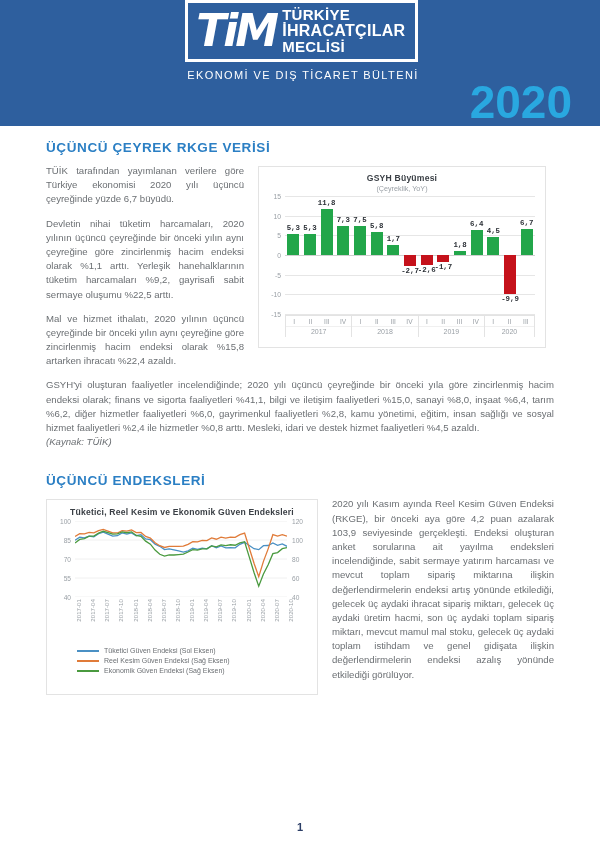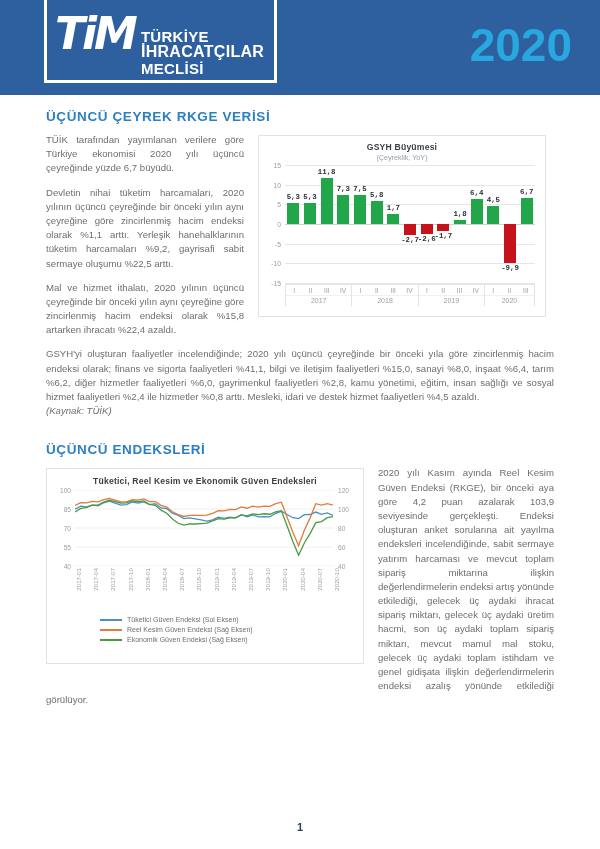--- a/index.html
+++ b/index.html
@@ -7,48 +7,49 @@
     width: 600px; height: 849px;
     background: #ffffff;
     font-family: "Liberation Sans", sans-serif;
     color: #6b6f73;
     overflow: hidden;
     position: relative;
   }
 
   
   .header {
-    width: 600px; height: 95px;
+    width: 600px; height: 126px;
     background: #2e5f9e;
     display: flex; align-items: center;
-    padding: 0 28px 0 44px;
+    padding: 0 28px 0 32px;
     position: relative;
+    flex-direction: column;
   }
   .logo-block { display: flex; flex-direction: column; align-items: flex-start; }
   .logo-box {
     border: 3px solid #ffffff;
     padding: 4px 10px 4px 8px;
     display: flex; align-items: center; gap: 6px;
   }
   .logo-tim {
     color: #ffffff;
     font-size: 44px; font-weight: bold; font-style: italic;
     letter-spacing: -3px; line-height: 0.95;
     font-family: "DejaVu Sans", sans-serif;
   }
   .logo-words {
     display: flex; flex-direction: column;
     color: #ffffff; font-weight: bold;
-    line-height: 1.04; letter-spacing: 0.3px; margin-top: 37px;
+    line-height: 1.04; letter-spacing: 0.3px;
   }
   .logo-words span { font-size: 15px; }
   .logo-words span:nth-child(2) { font-size: 16px; }
   .logo-sub {
-    color: #ffffff; font-size: 11px; font-weight: bold;
-    letter-spacing: 1.4px; margin-top: 15px; padding-left: 2px;
+    color: #ffffff; font-size: 11px; font-weight: normal;
+    letter-spacing: 1.4px; margin-top: 7px; padding-left: 2px;
   }
   .header-right {
     margin-left: auto; text-align: right;
     line-height: 0.92; padding-bottom: 4px;
   }
   .header-month {
     color: #ffffff; font-size: 40px; font-weight: bold;
     letter-spacing: 1px; display: block;
   }
   .header-year {
@@ -134,21 +135,21 @@
   }
   .yrow {
     text-align: center; font-size: 7px; color: #9aa0a6;
     padding: 1px 0 2px 0; border-top: 1px solid #f0f0f0;
   }
 
   
   .guven-wrap { position: relative; }
   .chart-guven {
     float: left;
-    width: 318px; height: 196px;
+    width: 272px; height: 196px;
     border: 1px solid #e3e3e3; background: #fff;
     margin: 2px 14px 18px 0;
     padding: 7px 6px 4px 6px;
   }
   .guven-plot {
     position: relative; height: 76px;
     margin: 4px 24px 0 22px;
   }
   .guven-yl, .guven-yr {
     position: absolute; top: 0; bottom: 0; width: 20px;

